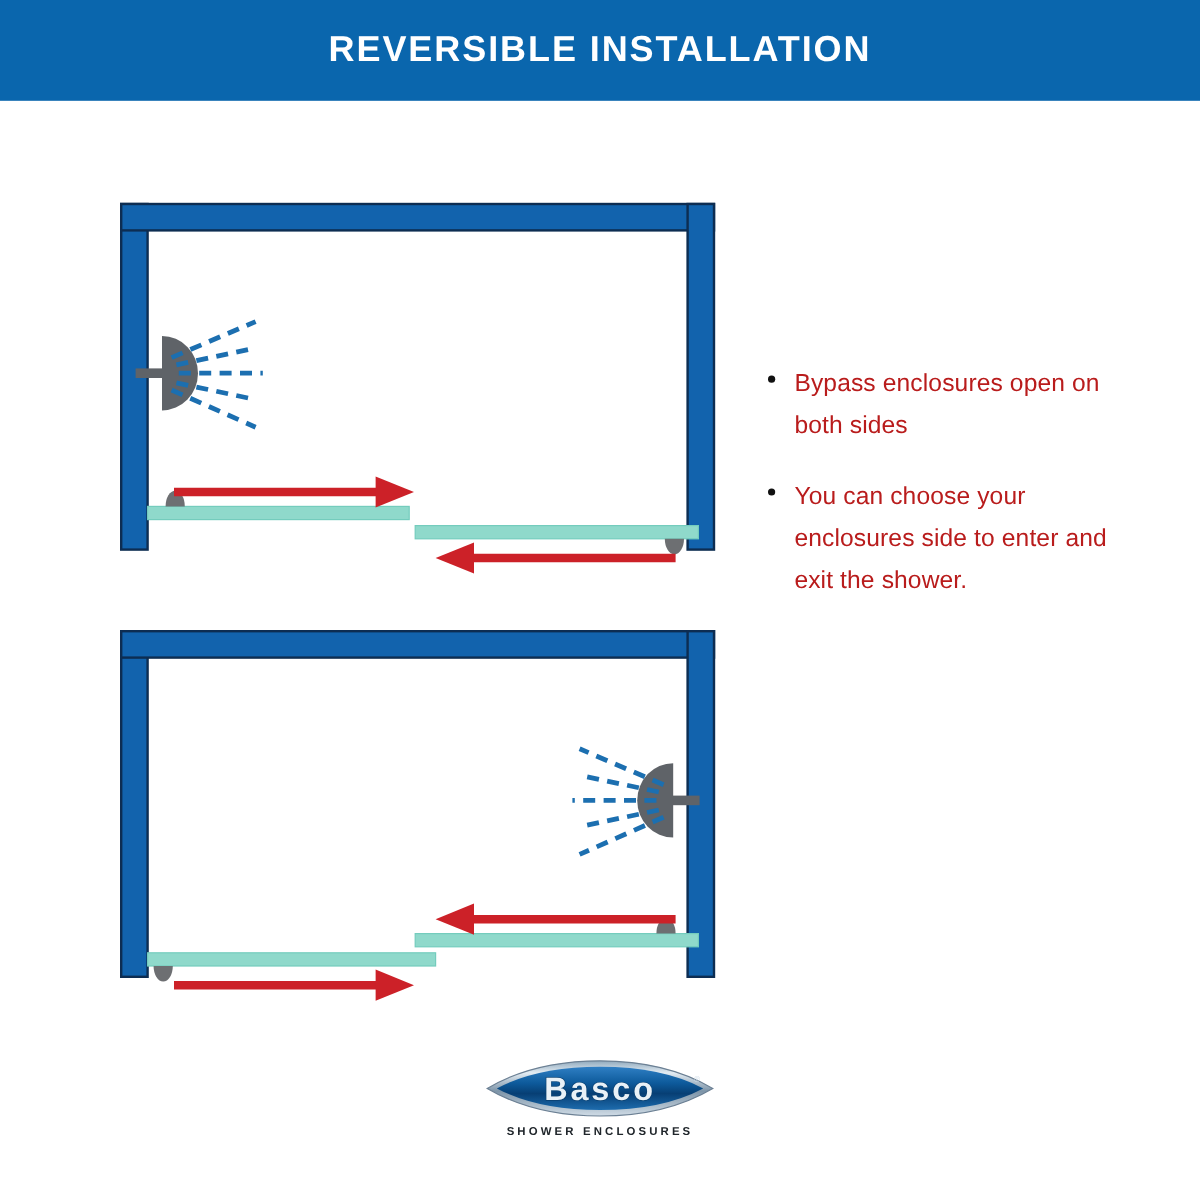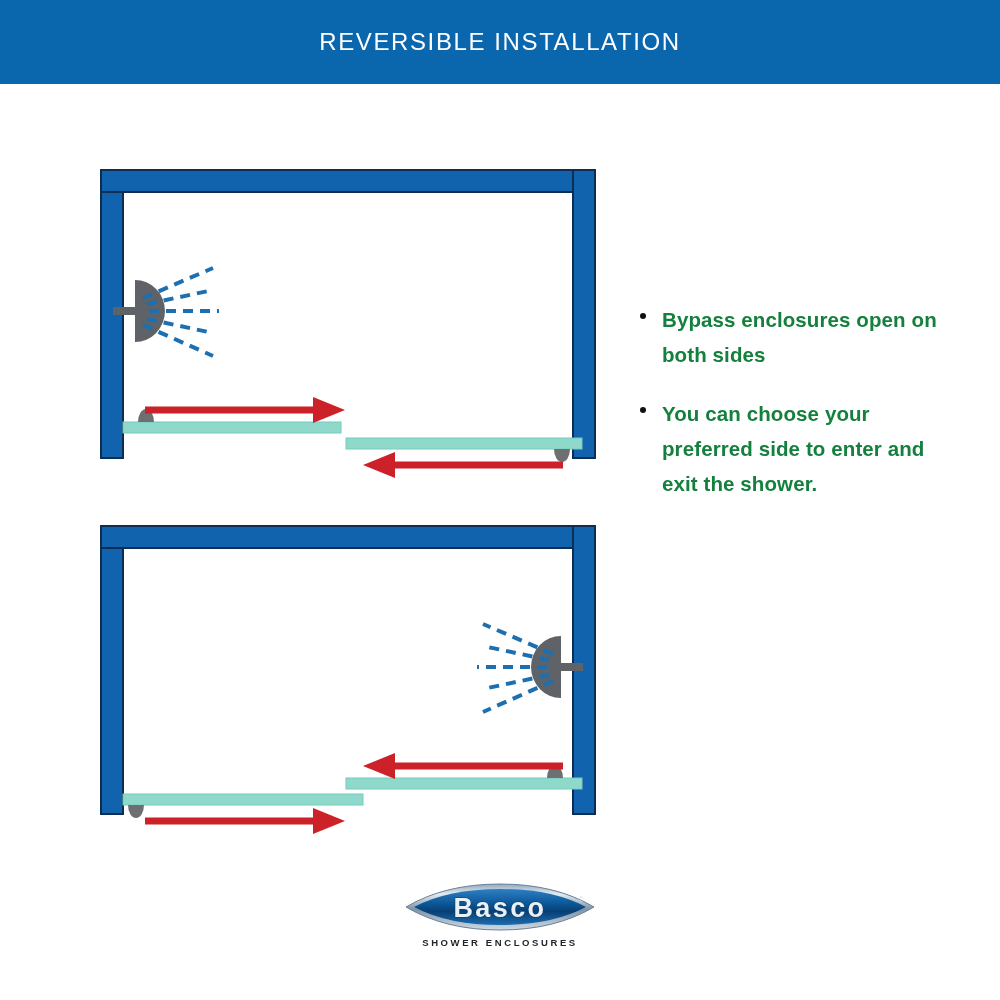--- a/index.html
+++ b/index.html
@@ -27,23 +27,23 @@
     top: 0;
     width: 1000px;
     height: 84px;
     background: #0a66ad;
     display: flex;
     align-items: center;
     justify-content: center;
   }
   #header-title {
     color: #ffffff;
-    font-size: 24px;
+    font-size: 30px;
     letter-spacing: 1.6px;
-    font-weight: 400;
+    font-weight: 700;
     text-align: center;
     line-height: 1;
     white-space: nowrap;
   }
 
   
   #content {
     position: absolute;
     left: 0;
     top: 84px;
@@ -88,24 +88,24 @@
   .bullet-dot i {
     display: inline-block;
     width: 6px;
     height: 6px;
     border-radius: 50%;
     background: #111111;
     font-style: normal;
   }
   .bullet-text {
     flex: 1 1 auto;
-    color: #15803d;
+    color: #b91c1c;
     font-size: 20.5px;
     line-height: 35px;
-    font-weight: 700;
+    font-weight: 400;
     letter-spacing: 0.1px;
   }
 
   
   #logo {
     position: absolute;
     left: 400px;
     top: 796px;
     width: 200px;
     height: 74px;
@@ -212,21 +212,21 @@
 
     <div id="bullet-list">
 
       <div class="bullet-item">
         <span class="bullet-dot"><i></i></span>
         <span class="bullet-text">Bypass enclosures open on both sides</span>
       </div>
 
       <div class="bullet-item">
         <span class="bullet-dot"><i></i></span>
-        <span class="bullet-text">You can choose your preferred side to enter and exit the shower.</span>
+        <span class="bullet-text">You can choose your enclosures side to enter and exit the shower.</span>
       </div>
 
 
     </div>
 
     <div id="logo">
       <svg viewBox="0 0 200 74" xmlns="http://www.w3.org/2000/svg">
         <defs>
           <linearGradient id="badgeOuter" x1="0" y1="0" x2="0" y2="1">
             <stop offset="0%" stop-color="#8fa9bd"></stop>

